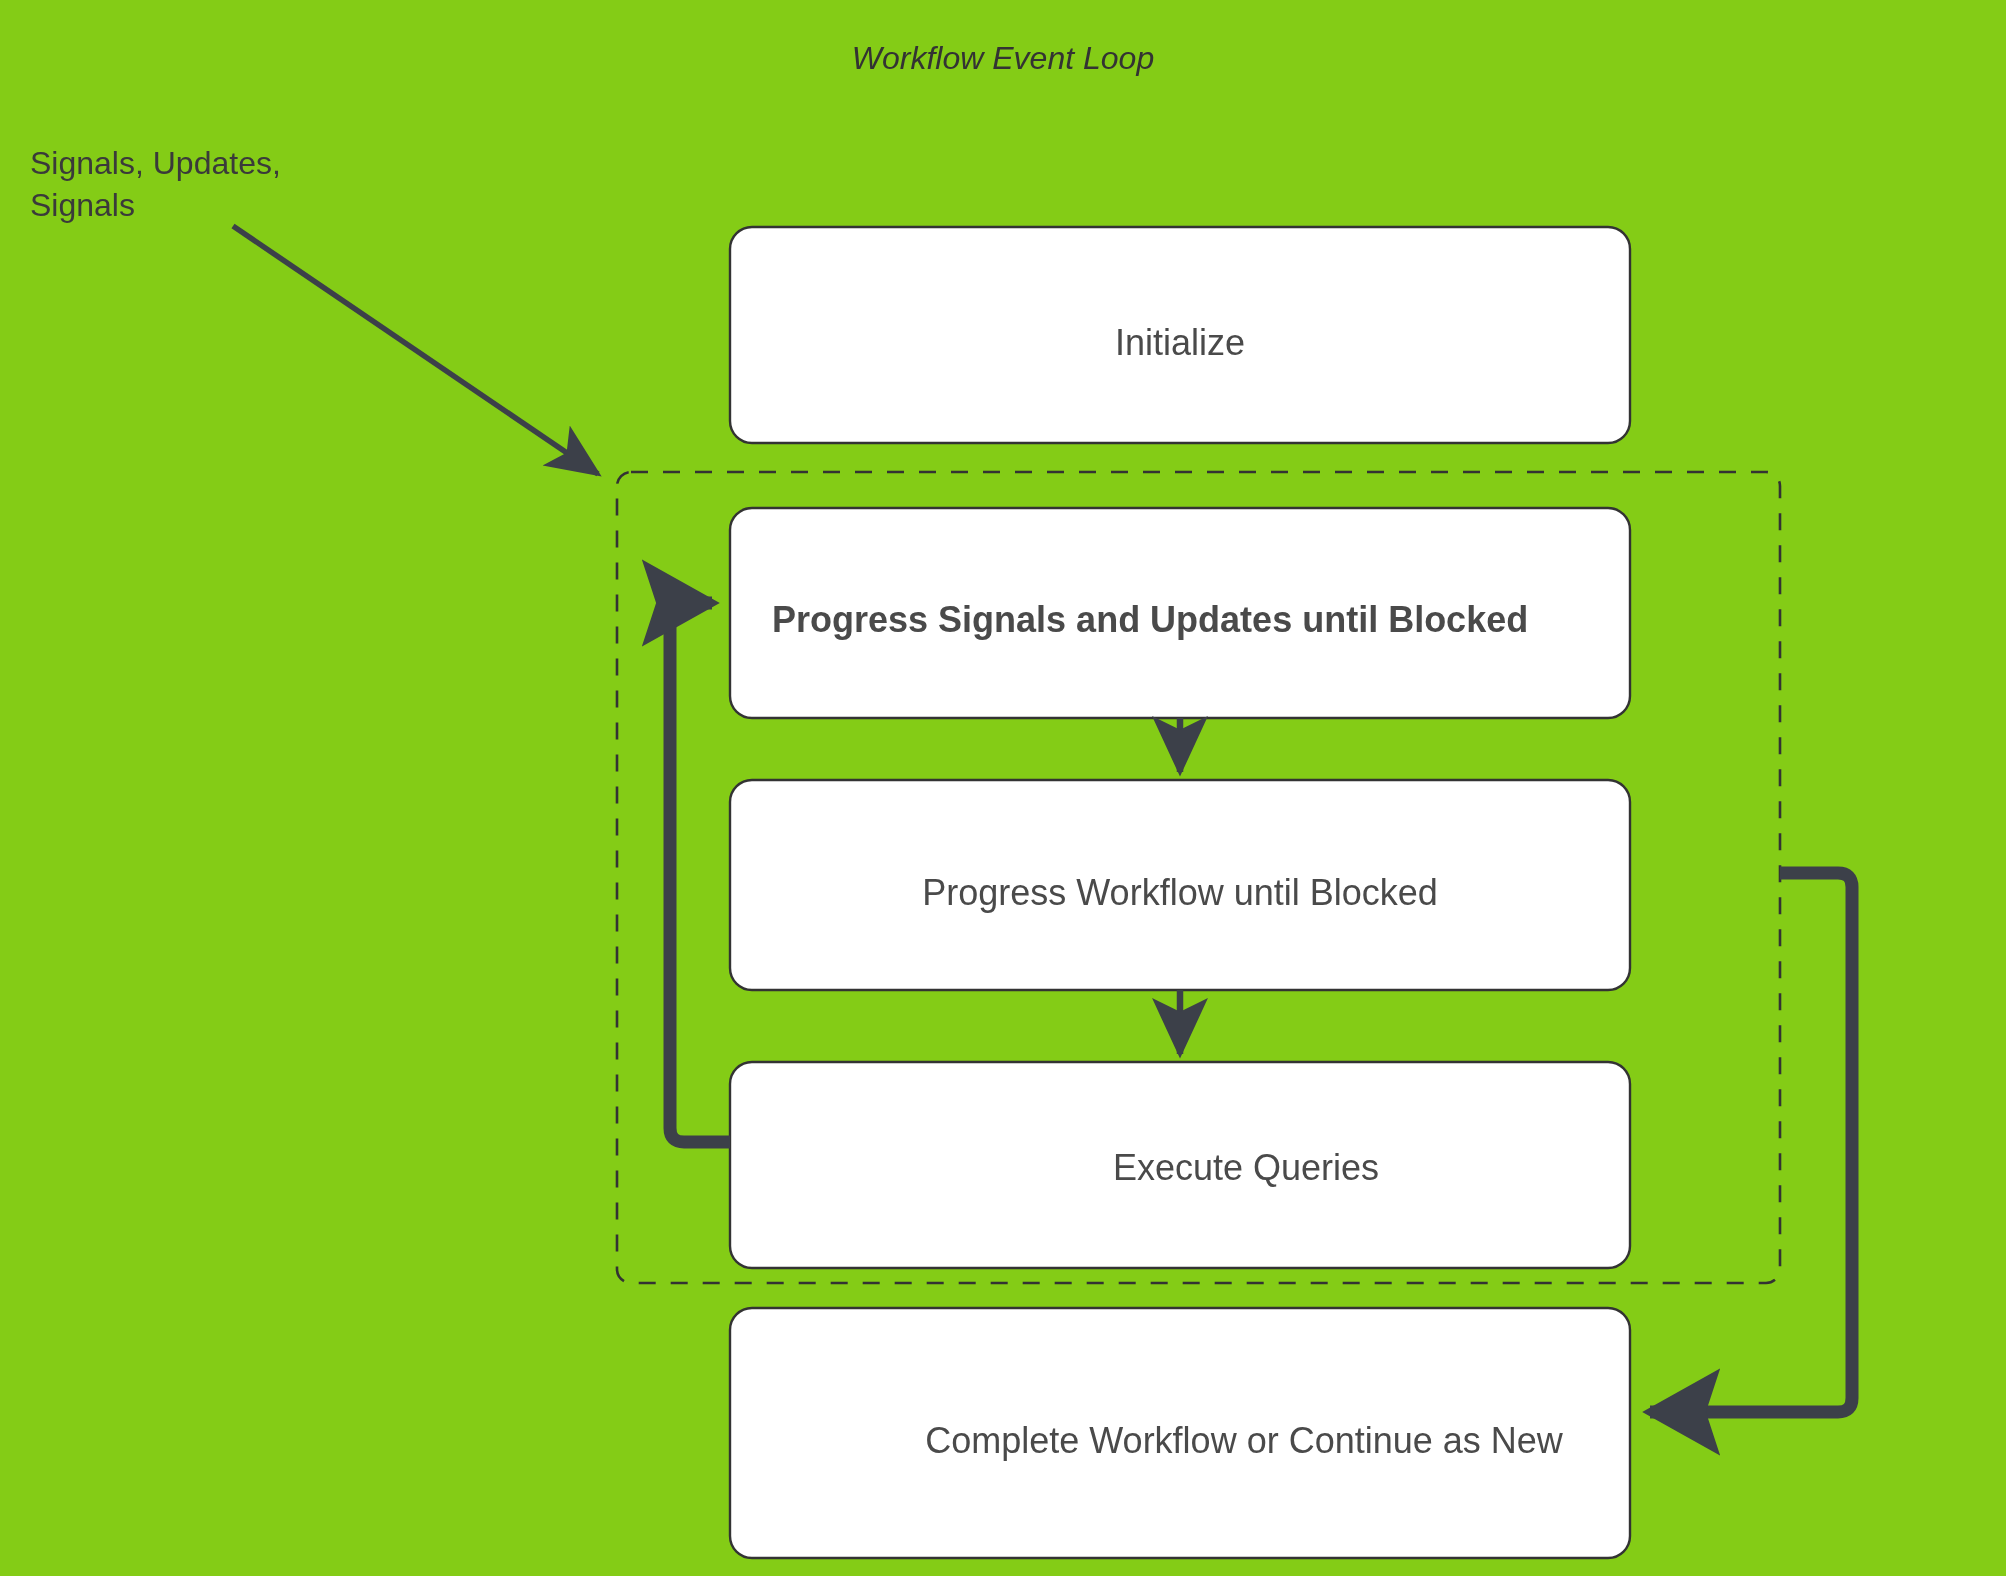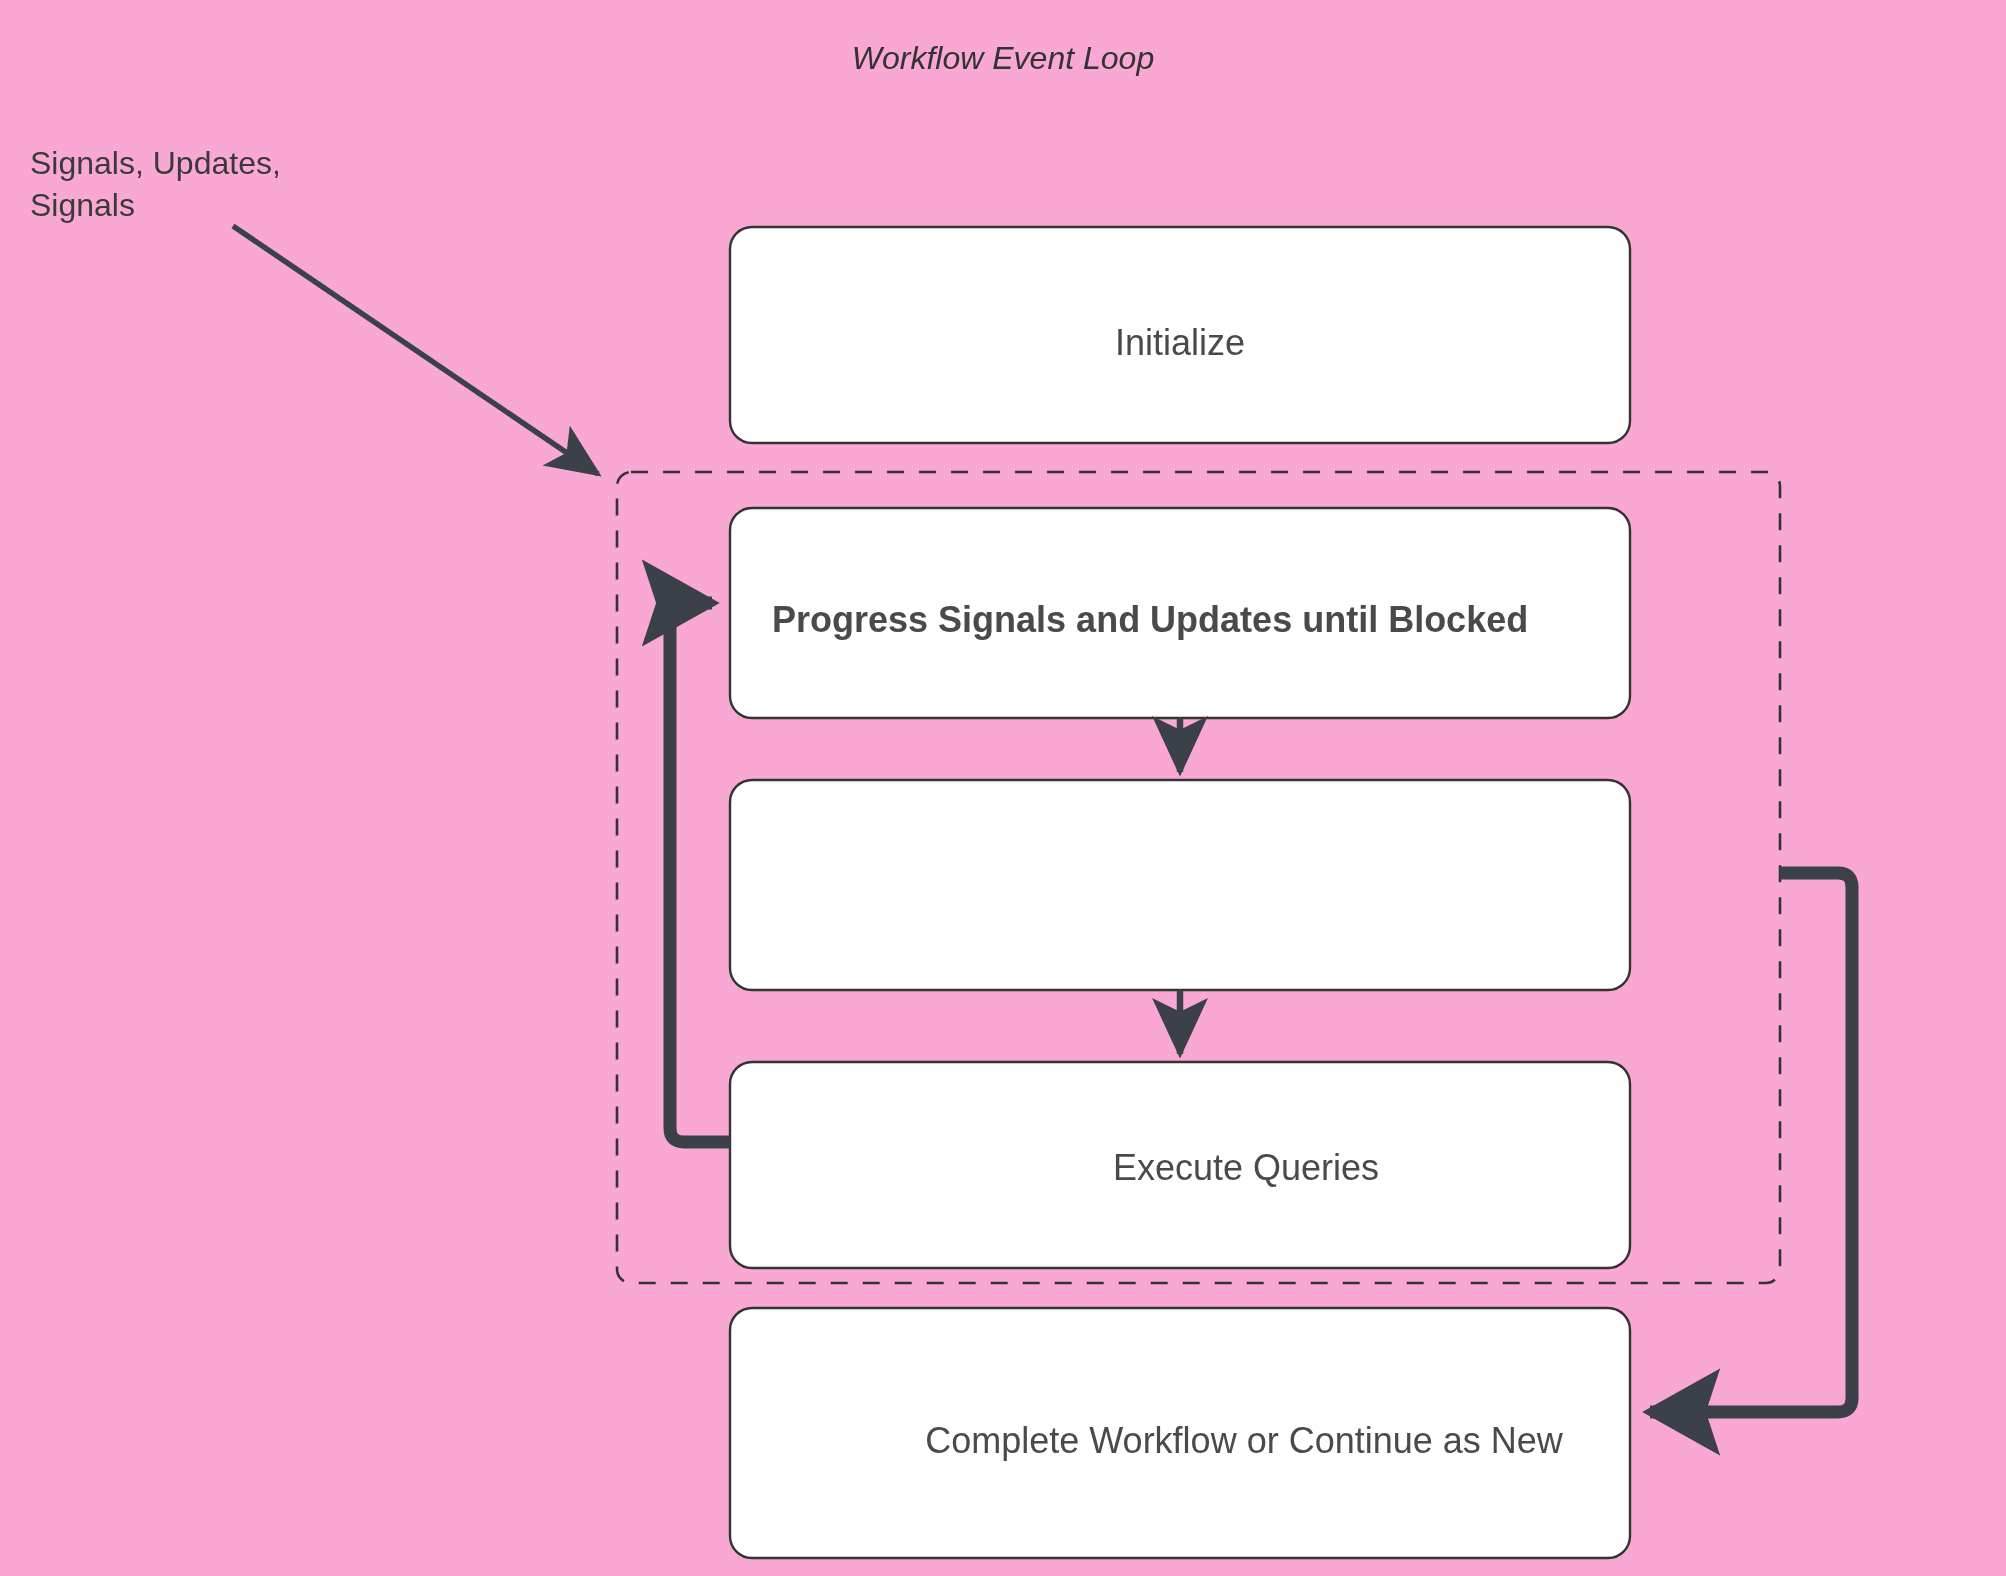--- a/index.html
+++ b/index.html
@@ -7,21 +7,21 @@
     padding: 0;
     background: #ffffff;
   }
   body {
     font-family: "Liberation Sans", sans-serif;
   }
   #canvas {
     position: relative;
     width: 2006px;
     height: 1576px;
-    background: #f9a8d4;
+    background: #84cc16;
     overflow: hidden;
   }
   #diagram-svg {
     position: absolute;
     left: 0;
     top: 0;
     width: 2006px;
     height: 1576px;
   }
   .layer-text {
@@ -108,19 +108,20 @@
 
     <div class="edge-label" style="left:30px; top:142px; width:280px;">
       <div>Signals, Updates,</div>
       <div>Signals</div>
     </div>
 
     <div class="node-label" style="left:730px; top:320px; width:900px;">Initialize</div>
 
     <div class="node-label" style="left:772px; top:597px; width:736px;font-weight:bold;">Progress Signals and Updates until Blocked</div>
 
+    <div class="node-label" style="left:730px; top:870px; width:900px;">Progress Workflow until Blocked</div>
 
     <div class="node-label" style="left:730px; top:1145px; width:1032px;">Execute Queries</div>
 
     <div class="node-label" style="left:730px; top:1418px; width:1028px;">Complete Workflow or Continue as New</div>
 
   </div>
 </div>
 
 </body></html>

